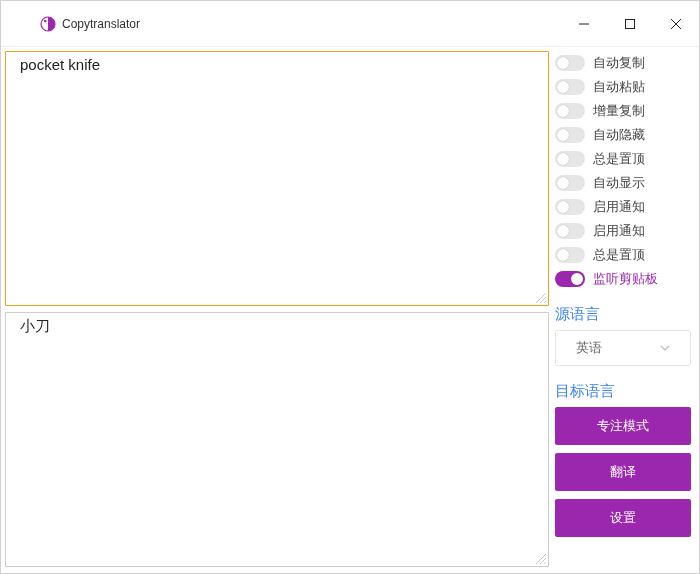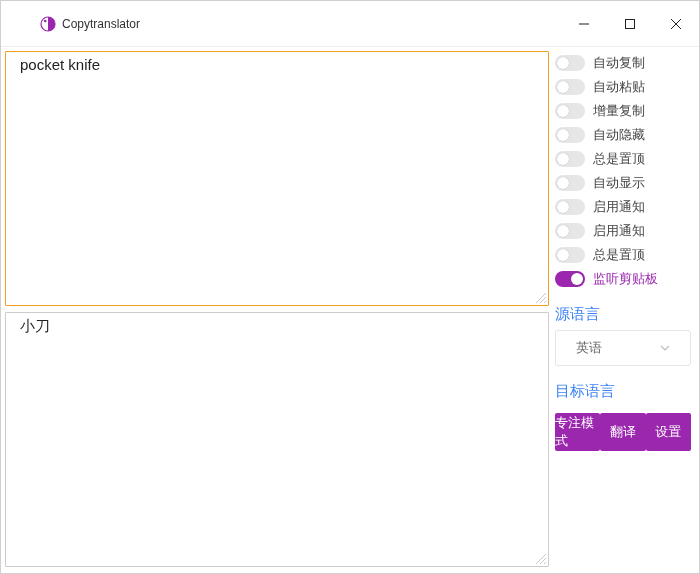--- a/index.html
+++ b/index.html
@@ -21,21 +21,21 @@
   .toggle-row { display: flex; align-items: center; gap: 8px; height: 20px; text-align: center; }
   .switch { position: relative; width: 30px; height: 16px; border-radius: 10px; background: #e6e6e6; flex: 0 0 30px; }
   .switch .knob { position: absolute; top: 2px; left: 2px; width: 12px; height: 12px; border-radius: 50%; background: #fff; box-shadow: 0 0 1px rgba(0,0,0,.3); transition: none; }
   .switch.on { background: #9b27af; }
   .switch.on .knob { left: 16px; }
   .toggle-label { font-size: 13px; color: #444; white-space: nowrap; }
   .toggle-label.accent { color: #9b27af; }
   .section-title { font-size: 15px; color: #3b82f6; margin: 6px 0 6px 0; }
   .select { height: 36px; border: 1px solid #e5e5e5; border-radius: 3px; display: flex; align-items: center; padding: 0 20px; color: #666; font-size: 13px; justify-content: space-between; margin-bottom: 10px; width:100%; }
   .select .chev { color: #bbb; }
-  .buttons { display: flex; flex-direction: row; margin-top: 6px; }
+  .buttons { display: flex; flex-direction: column; gap: 8px; margin-top: 0; }
   .btn { height: 38px; background: #9b27af; color: #fff; display: flex; align-items: center; justify-content: center; font-size: 13px; border-radius: 2px; width:100%; }
 </style>
 </head>
 <body>
 
 <div class="window">
   <div class="titlebar">
     <span class="appicon">
       <svg viewBox="0 0 16 16" width="16" height="16">
         <circle cx="8" cy="8" r="7" fill="#fff" stroke="#9b27af" stroke-width="1.2"></circle>

